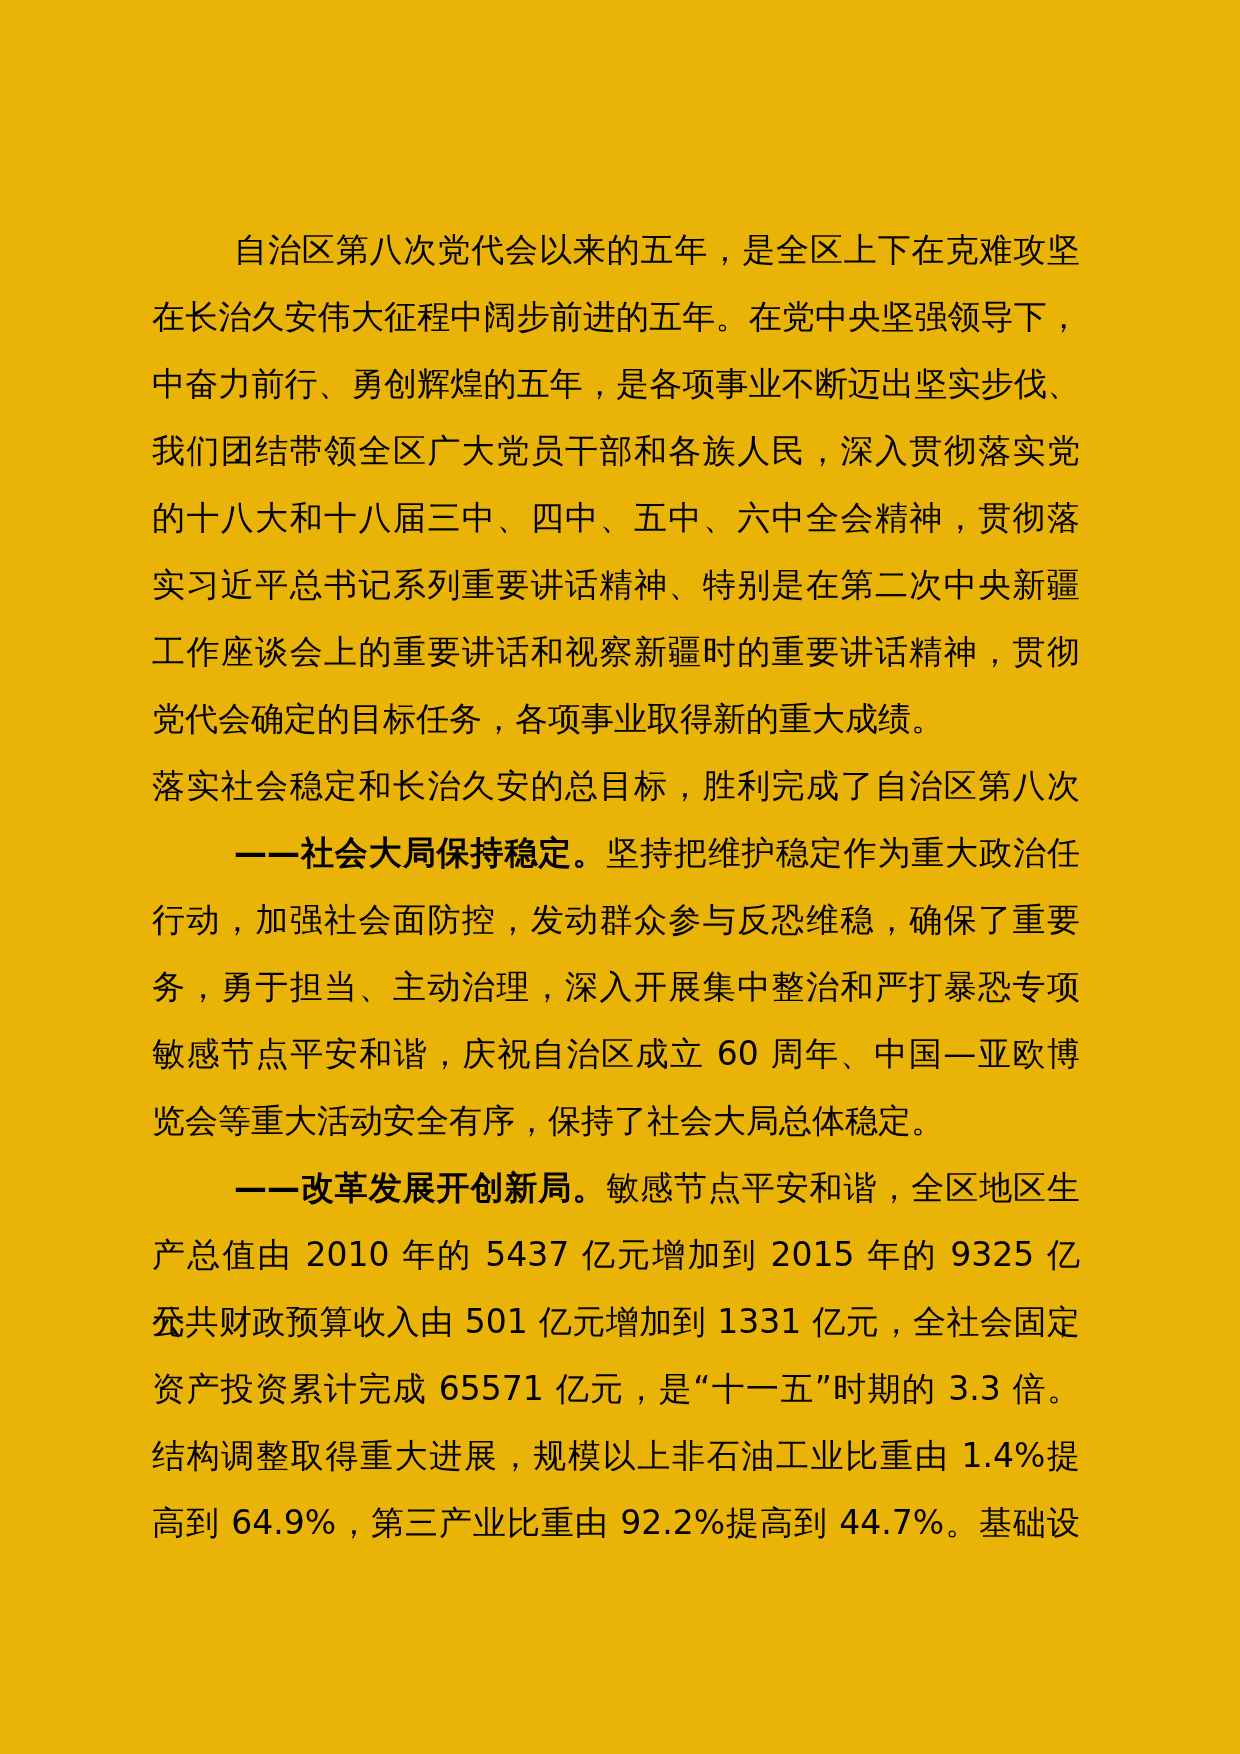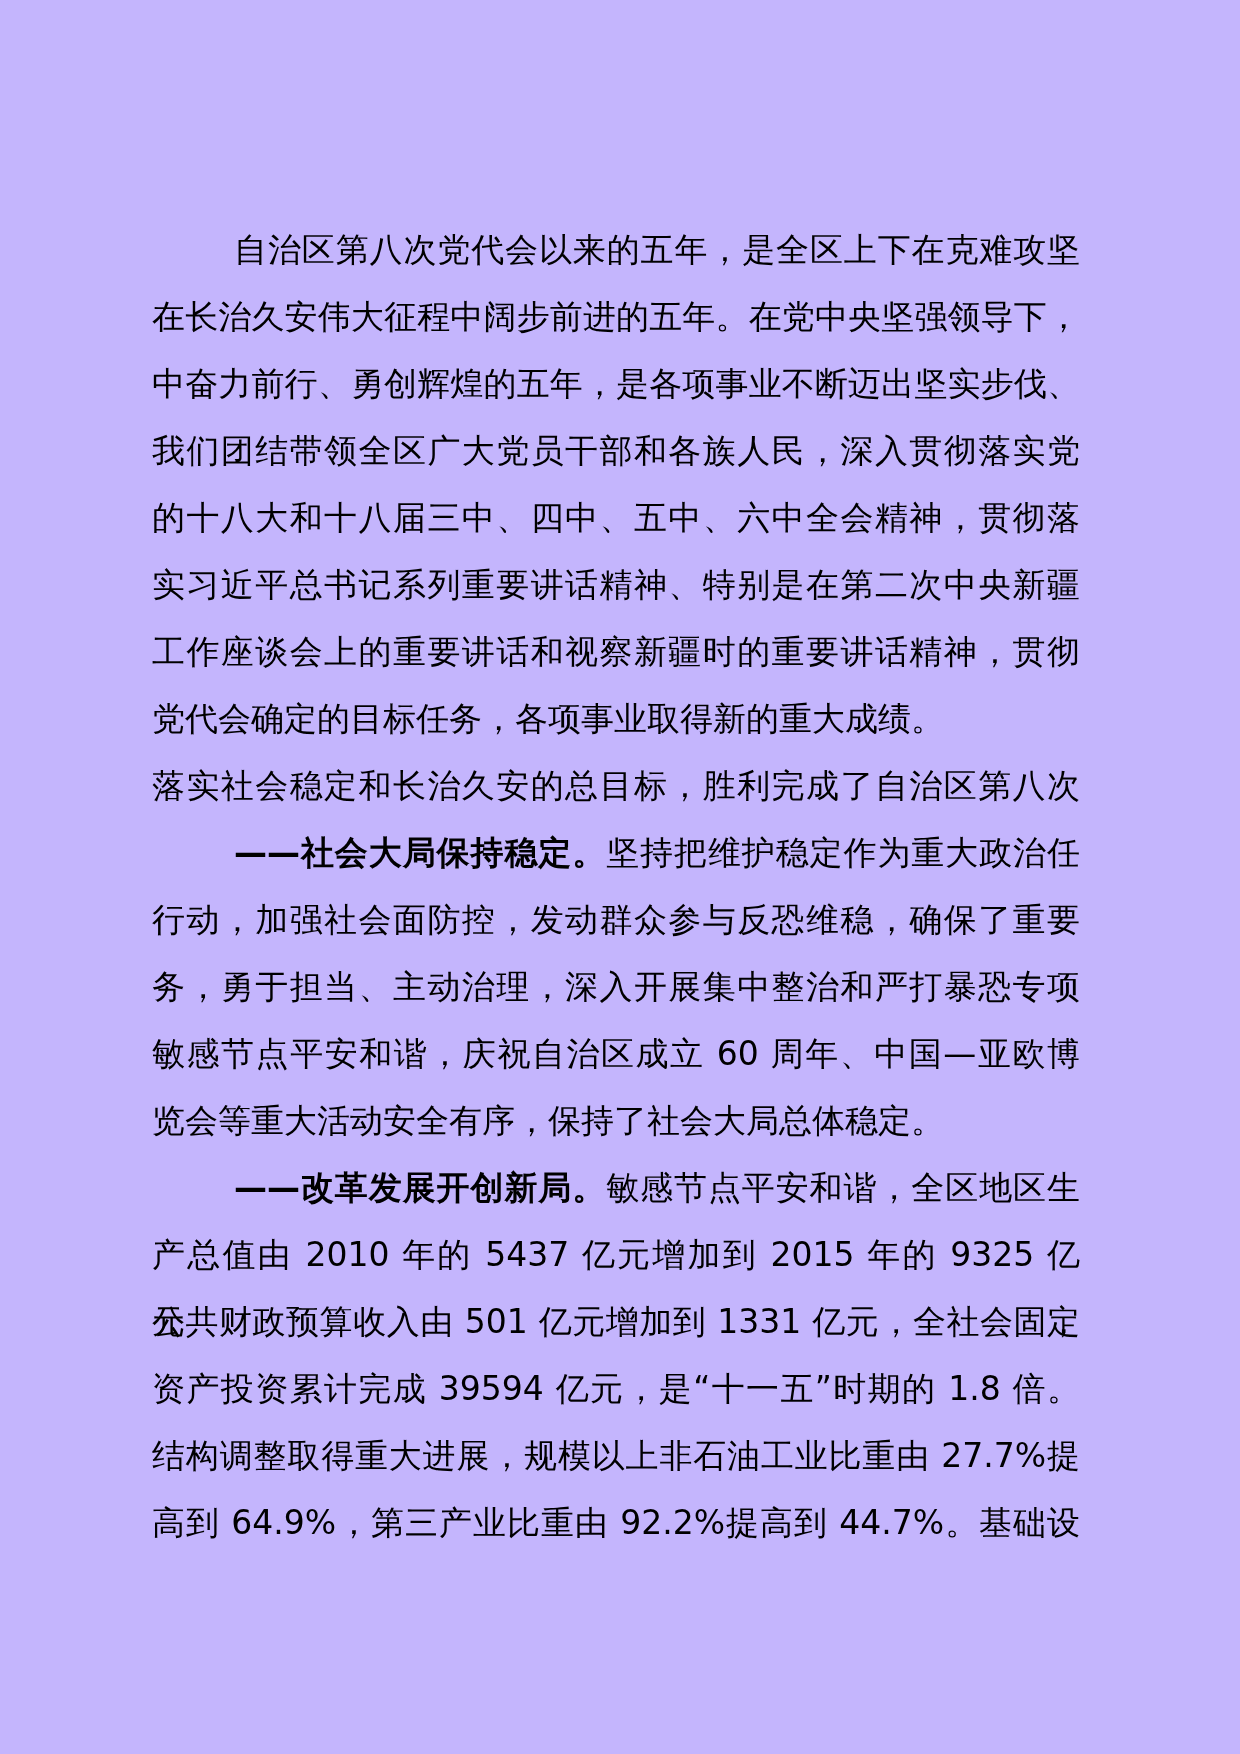--- a/index.html
+++ b/index.html
@@ -4,21 +4,21 @@
 <style>
   html, body {
     margin: 0;
     padding: 0;
     background: #ffffff;
   }
   .page {
     position: relative;
     width: 1240px;
     height: 1754px;
-    background: #c4b5fd;
+    background: #eab308;
     overflow: hidden;
     font-family: "DejaVu Sans", sans-serif;
   }
   .text-block {
     position: absolute;
     left: 152px;
     top: 216px;
     width: 928px;
     color: #000000;
   }
@@ -57,17 +57,17 @@
       <div class="line para-end"><span>党代会确定的目标任务，各项事业取得新的重大成绩。</span></div>
       <div class="line"><span>落实社会稳定和长治久安的总目标，胜利完成了自治区第八次</span></div>
       <div class="line indent"><span class="bold">——社会大局保持稳定。</span><span>坚持把维护稳定作为重大政治任</span></div>
       <div class="line"><span>行动，加强社会面防控，发动群众参与反恐维稳，确保了重要</span></div>
       <div class="line"><span>务，勇于担当、主动治理，深入开展集中整治和严打暴恐专项</span></div>
       <div class="line"><span>敏感节点平安和谐，庆祝自治区成立 60 周年、中国—亚欧博</span></div>
       <div class="line para-end"><span>览会等重大活动安全有序，保持了社会大局总体稳定。</span></div>
       <div class="line indent"><span class="bold">——改革发展开创新局。</span><span>敏感节点平安和谐，全区地区生</span></div>
       <div class="line"><span>产总值由 2010 年的 5437 亿元增加到 2015 年的 9325 亿元，</span></div>
       <div class="line"><span>公共财政预算收入由 501 亿元增加到 1331 亿元，全社会固定</span></div>
-      <div class="line"><span>资产投资累计完成 39594 亿元，是“十一五”时期的 1.8 倍。</span></div>
-      <div class="line"><span>结构调整取得重大进展，规模以上非石油工业比重由 27.7%提</span></div>
+      <div class="line"><span>资产投资累计完成 65571 亿元，是“十一五”时期的 3.3 倍。</span></div>
+      <div class="line"><span>结构调整取得重大进展，规模以上非石油工业比重由 1.4%提</span></div>
       <div class="line"><span>高到 64.9%，第三产业比重由 92.2%提高到 44.7%。基础设</span></div>
     </div>
 </div>
 
 </body></html>

